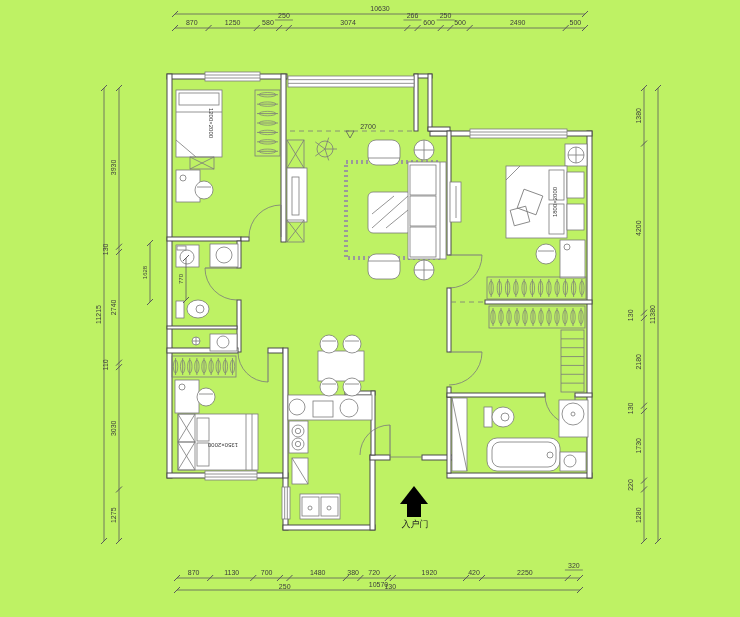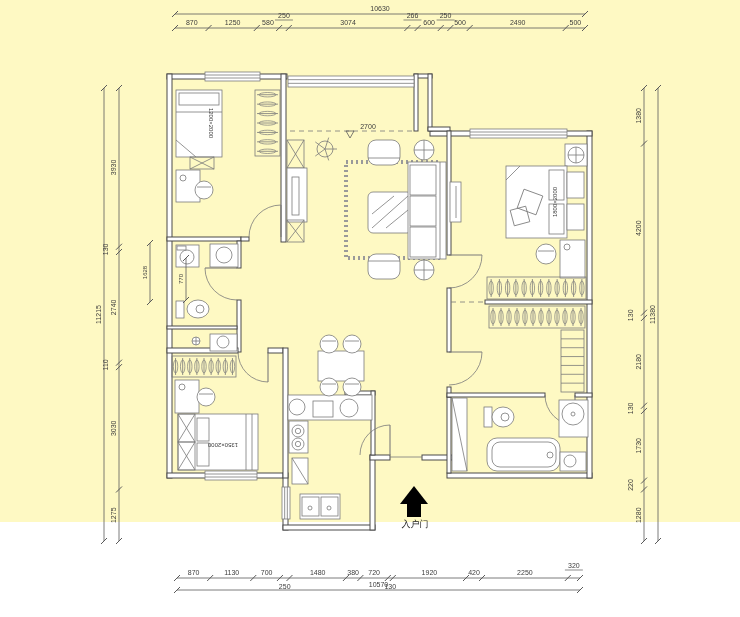--- a/index.html
+++ b/index.html
@@ -1,17 +1,17 @@
 <!DOCTYPE html>
 <html><head>
 <meta charset="utf-8">
 <style>
   html,body{margin:0;padding:0;background:#ffffff;}
   body{width:740px;height:617px;overflow:hidden;font-family:"Liberation Sans",sans-serif;}
-  .canvas{position:relative;width:740px;height:522px;background:#fef9c3;}
+  .canvas{position:relative;width:740px;height:617px;background:#bef264;}
   svg{display:block;}
   text{font-family:"Liberation Sans","DejaVu Sans",sans-serif;}
 </style>
 </head>
 <body>
 
 <div class="canvas">
   <svg id="plan-svg" width="740" height="617" viewBox="0 0 740 617">
       <g>
         <rect x="167" y="74" width="120" height="5" stroke="#4a4a4a" stroke-width="1" fill="#ffffff"></rect>

